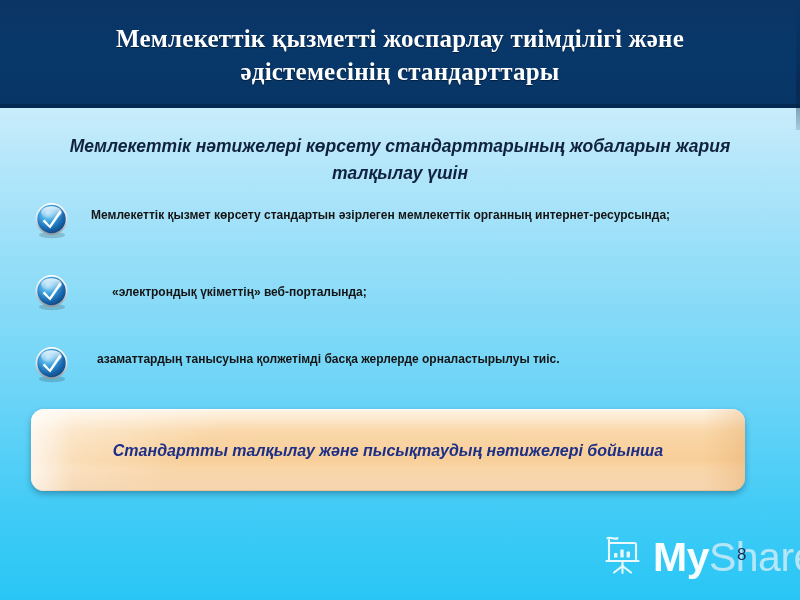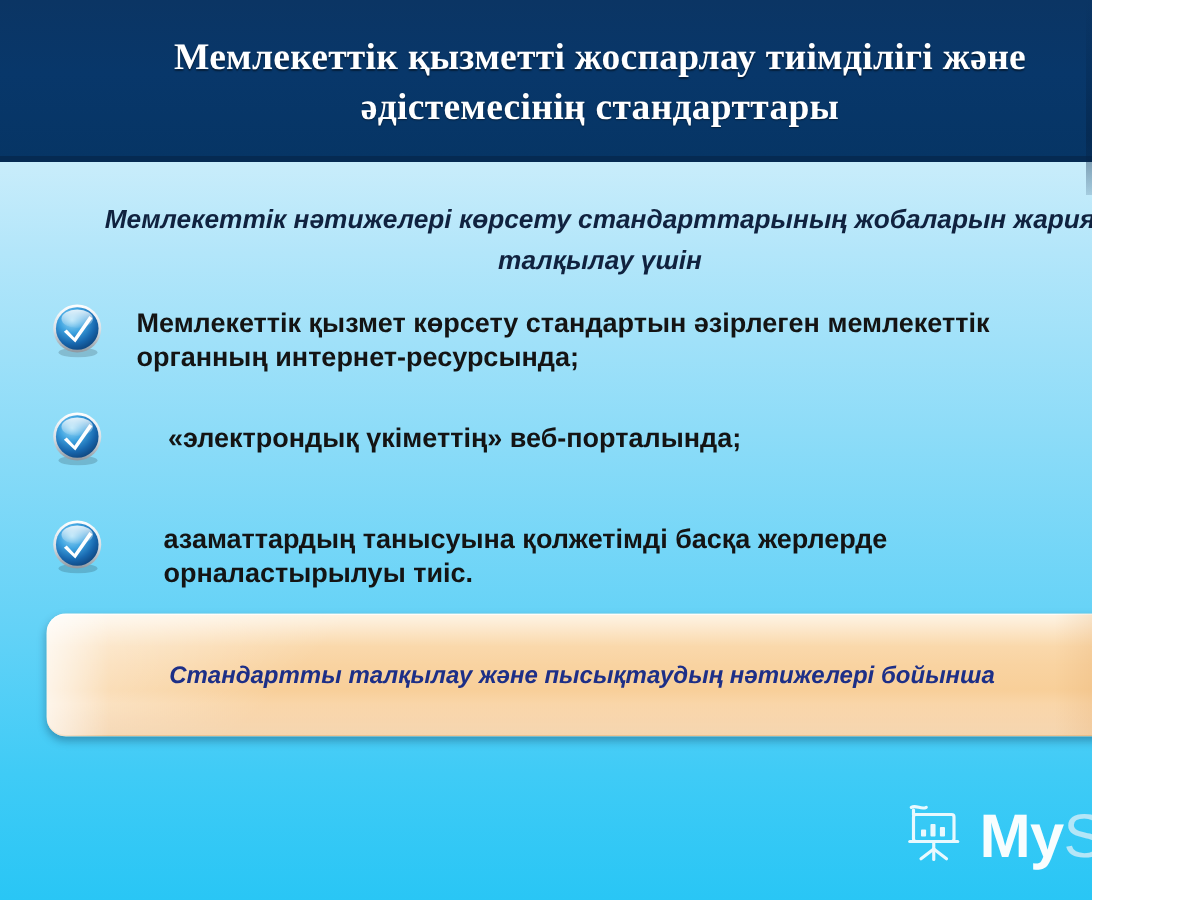--- a/index.html
+++ b/index.html
@@ -9,21 +9,21 @@
     height: 600px;
     overflow: hidden;
   }
   body {
     font-family: "Liberation Sans", sans-serif;
     background: #ffffff;
   }
 
   #slide {
     position: relative;
-    width: 728px;
+    width: 800px;
     height: 600px;
     overflow: hidden;
     background: linear-gradient(to bottom,
         #ffffff 0%,
         #eaf7fd 6%,
         #cdeefb 16%,
         #b3e6fa 28%,
         #8ddcf8 48%,
         #63d2f7 70%,
         #3fcbf6 86%,
@@ -103,26 +103,26 @@
     width: 38px;
     height: 38px;
     margin-top: 2px;
   }
   .bullet-icon svg { display: block; }
 
   .bullet-text {
     color: #141414;
     font-family: "Liberation Sans", sans-serif;
     font-weight: bold;
-    font-size: 18px;
+    font-size: 12px;
     line-height: 23px;
   }
   #bullet-0 .bullet-text { margin-left: 19px; margin-top: 4px; }
   #bullet-1 .bullet-text { margin-left: 40px; margin-top: 9px; }
-  #bullet-2 .bullet-text { margin-left: 37px; margin-top: 4px; }
+  #bullet-2 .bullet-text { margin-left: 25px; margin-top: 4px; }
 
   
   #callout {
     position: absolute;
     left: 31px;
     top: 409px;
     width: 714px;
     height: 82px;
     border-radius: 13px;
     background:

